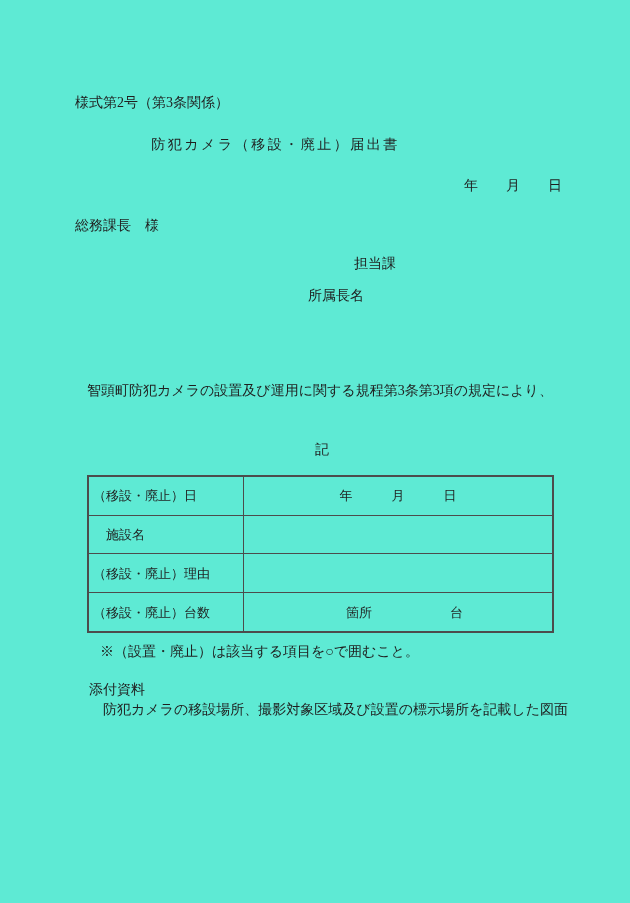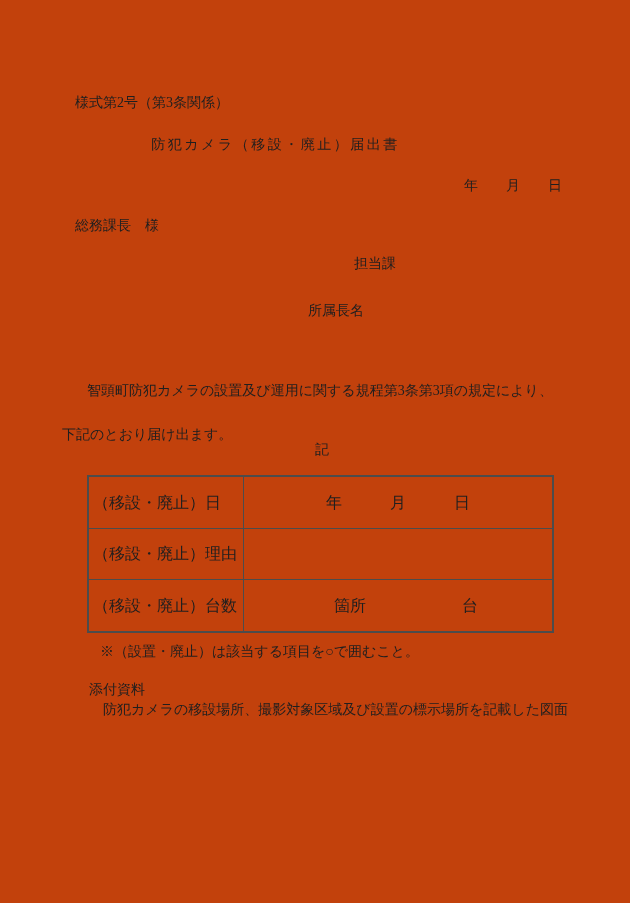--- a/index.html
+++ b/index.html
@@ -4,59 +4,59 @@
 <style>
   html, body {
     margin: 0;
     padding: 0;
     background: #fcfcfc;
   }
   .page {
     position: relative;
     width: 630px;
     height: 903px;
-    background: #c2410c;
+    background: #5eead4;
     color: #1f1f1f;
     font-family: "Liberation Serif", "DejaVu Serif", serif;
     font-size: 14px;
     line-height: 17px;
     overflow: hidden;
   }
   .abs { position: absolute; white-space: pre; }
 
   .form-number { left: 75px; top: 94px; }
   .doc-title {
     left: 0; top: 136px; width: 516px;
     box-sizing: border-box; padding-left: 35px;
     text-align: center; letter-spacing: 2.5px;
     white-space: pre;
   }
   .date-line { right: 68px; top: 177px; text-align: right; }
   .recipient { left: 75px; top: 217px; }
   .charge-dept { left: 310px; top: 255px; margin-left: 44px; }
-  .head-name { left: 308px; top: 302px; }
+  .head-name { left: 308px; top: 287px; }
 
   .body-par {
     position: absolute; left: 62px; top: 357px; width: 515px;
     line-height: 21px; white-space: normal;
   }
   .body-line { white-space: pre-wrap; margin-top: 23px; }
   .body-line.indent { text-indent: 25px; }
 
   .ki-heading {
     left: 0; top: 441px; width: 630px;
     box-sizing: border-box; padding-left: 14px;
     text-align: center; white-space: pre;
   }
 
   table.form-table {
     position: absolute; left: 87px; top: 475px;
     width: 458px; height: 158px;
     border-collapse: collapse; table-layout: fixed;
-    font-size: 16px; color: #1f1f1f;
+    font-size: 13px; color: #1f1f1f;
     border: 2px solid #4c4c4c;
   }
   table.form-table td {
     border: 1px solid #4c4c4c;
     height: 31px;
     vertical-align: middle;
     white-space: pre;
     overflow: hidden;
   }
   td.cell-label { width: 150px; padding: 0 0 0 4px; }
@@ -78,30 +78,33 @@
   <div class="abs date-line">年　　月　　日</div>
 
   <div class="abs recipient">総務課長　様</div>
 
   <div class="abs charge-dept">担当課</div>
 
   <div class="abs head-name">所属長名</div>
 
   <div class="body-par">
     <div class="body-line indent">智頭町防犯カメラの設置及び運用に関する規程第3条第3項の規定により、</div>
-    <div class="body-line">下記のとおり届け出ます。</div>
   </div>
 
   <div class="abs ki-heading">記</div>
 
   <table class="form-table">
     <tbody>
       <tr>
         <td class="cell-label">（移設・廃止）日</td>
         <td class="cell-value">年　　　月　　　日</td>
+      </tr>
+      <tr>
+        <td class="cell-label">　施設名</td>
+        <td class="cell-value"></td>
       </tr>
       <tr>
         <td class="cell-label">（移設・廃止）理由</td>
         <td class="cell-value"></td>
       </tr>
       <tr>
         <td class="cell-label">（移設・廃止）台数</td>
         <td class="cell-value">　箇所　　　　　　台</td>
       </tr>
     </tbody>

